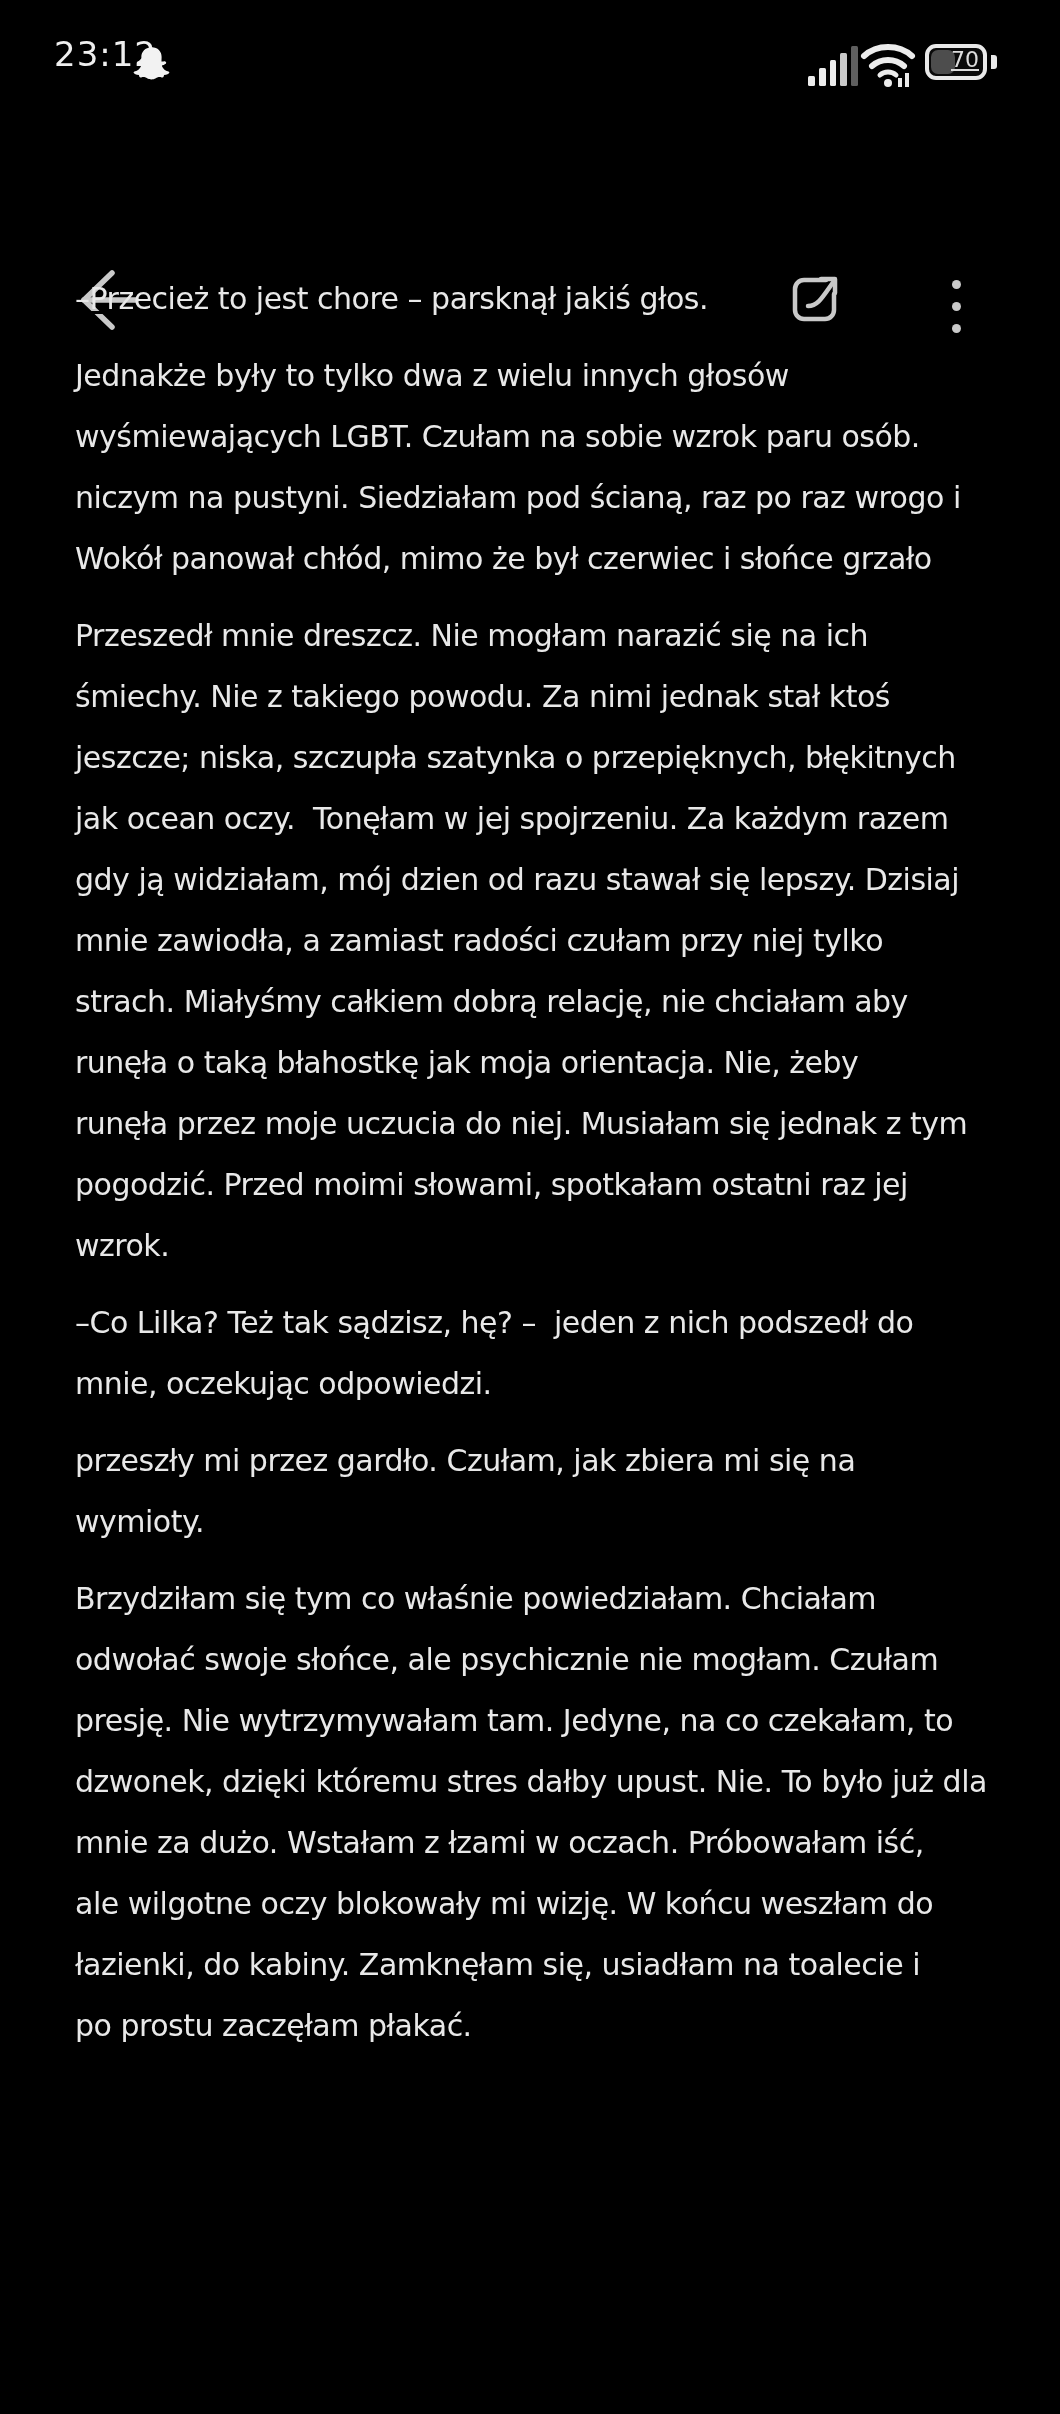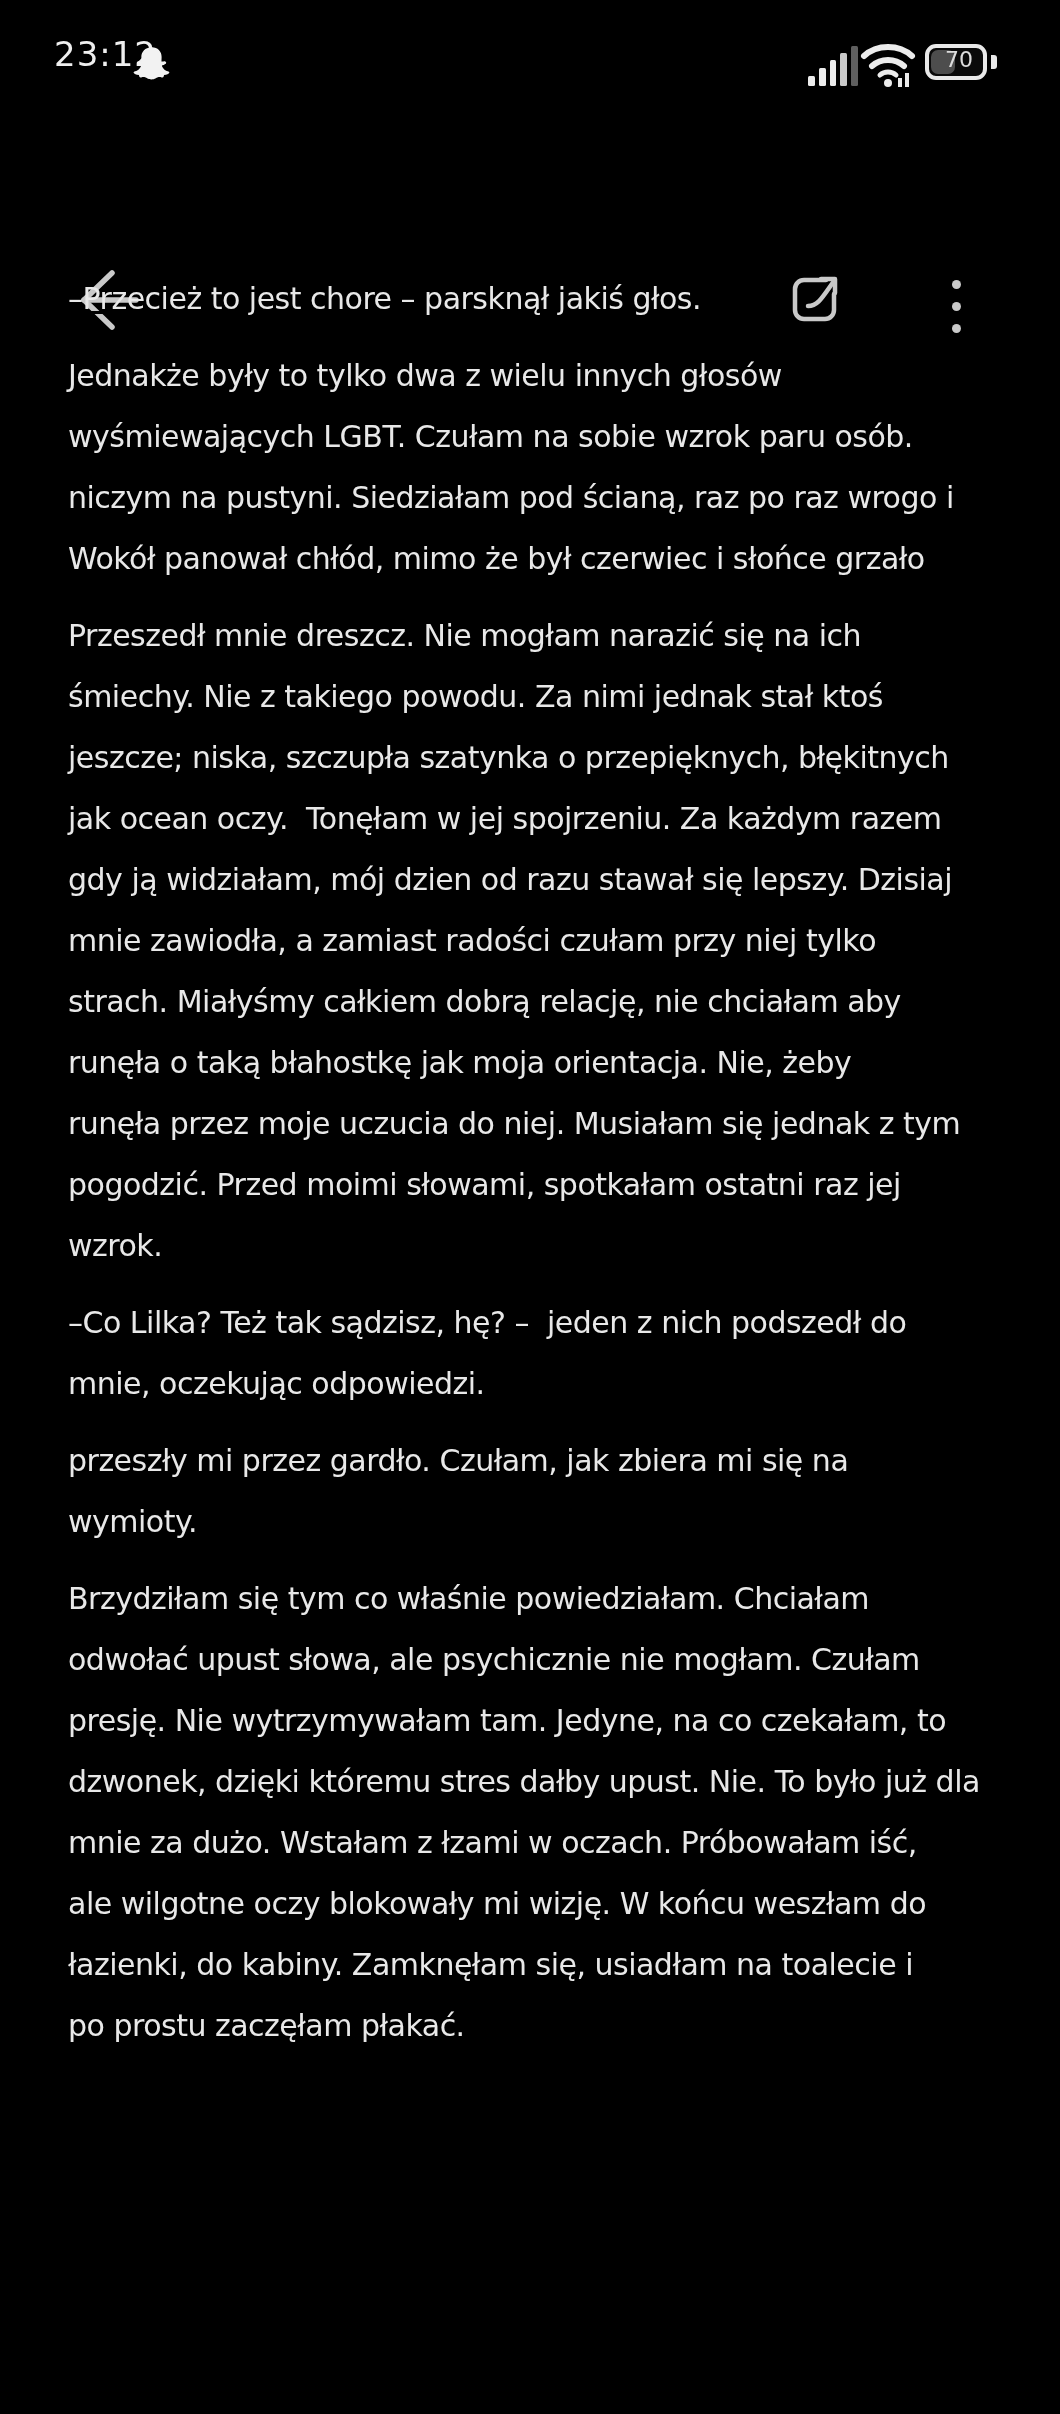--- a/index.html
+++ b/index.html
@@ -10,30 +10,30 @@
   
   .status-bar{position:absolute;top:0;left:0;width:1060px;height:100px;}
   .time{position:absolute;left:54px;top:34px;font-size:34px;color:#efefef;letter-spacing:1px;}
   .snap-icon{position:absolute;left:132px;top:44px;width:38px;height:40px;}
   .sig{position:absolute;left:808px;top:46px;width:50px;height:40px;display:flex;align-items:flex-end;gap:4px;}
   .sig span{width:7px;border-radius:1.5px;display:block;}
   .wifi{position:absolute;left:860px;top:40px;width:56px;height:50px;}
   .battery{position:absolute;left:925px;top:44px;width:72px;height:38px;}
   .bat-body{position:absolute;left:0;top:0;width:62px;height:36px;border:4px solid #e9e9e9;border-radius:11px;box-sizing:border-box;background:#0a0a0a;overflow:hidden;}
   .bat-fill{position:absolute;left:2px;top:2px;bottom:2px;width:24px;background:#4d4d4d;border-radius:7px;}
-  .bat-num{position:absolute;left:20px;top:3px;width:40px;font-size:22px;color:#dcdcdc;font-family:"DejaVu Sans",sans-serif;}
+  .bat-num{position:absolute;left:20px;top:3px;width:40px;text-align:center;font-size:22px;color:#dcdcdc;font-family:"DejaVu Sans",sans-serif;text-decoration:underline;}
   .bat-nub{position:absolute;right:0;top:11px;width:6px;height:14px;background:#e9e9e9;border-radius:0 3px 3px 0;}
   
   .app-bar{position:absolute;top:120px;left:0;width:1060px;height:120px;}
   .icon-btn{position:absolute;background:none;border:none;padding:0;cursor:pointer;}
   .kebab{left:934px;top:140px;width:44px;height:80px;}
   .kebab i{display:block;width:9px;height:9px;border-radius:50%;background:#c9c9c9;margin:13px auto 0;}
   
   .reader{position:absolute;left:68px;top:268px;width:935px;}
-  .paragraph{margin:0 0 16px 0;text-decoration:underline;}
+  .paragraph{margin:0 0 16px 7px;text-decoration:underline;}
   .line{
     white-space:pre;font-size:30px;line-height:61px;color:#e8e8e8;
     letter-spacing:-0.5px;
   }
   
   .bottom-nav{position:absolute;left:0;bottom:0;width:1060px;height:114px;}
 </style>
 </head>
 <body>
 
@@ -119,21 +119,21 @@
     <div class="paragraph">
       <div class="line">–Co Lilka? Też tak sądzisz, hę? –  jeden z nich podszedł do</div>
       <div class="line">mnie, oczekując odpowiedzi.</div>
     </div>
     <div class="paragraph">
       <div class="line">przeszły mi przez gardło. Czułam, jak zbiera mi się na</div>
       <div class="line">wymioty.</div>
     </div>
     <div class="paragraph">
       <div class="line">Brzydziłam się tym co właśnie powiedziałam. Chciałam</div>
-      <div class="line">odwołać upust słowa, ale psychicznie nie mogłam. Czułam</div>
+      <div class="line">odwołać swoje słońce, ale psychicznie nie mogłam. Czułam</div>
       <div class="line">presję. Nie wytrzymywałam tam. Jedyne, na co czekałam, to</div>
       <div class="line">dzwonek, dzięki któremu stres dałby upust. Nie. To było już dla</div>
       <div class="line">mnie za dużo. Wstałam z łzami w oczach. Próbowałam iść,</div>
       <div class="line">ale wilgotne oczy blokowały mi wizję. W końcu weszłam do</div>
       <div class="line">łazienki, do kabiny. Zamknęłam się, usiadłam na toalecie i</div>
       <div class="line">po prostu zaczęłam płakać.</div>
     </div>
   </div>
 
 <div class="bottom-nav">

